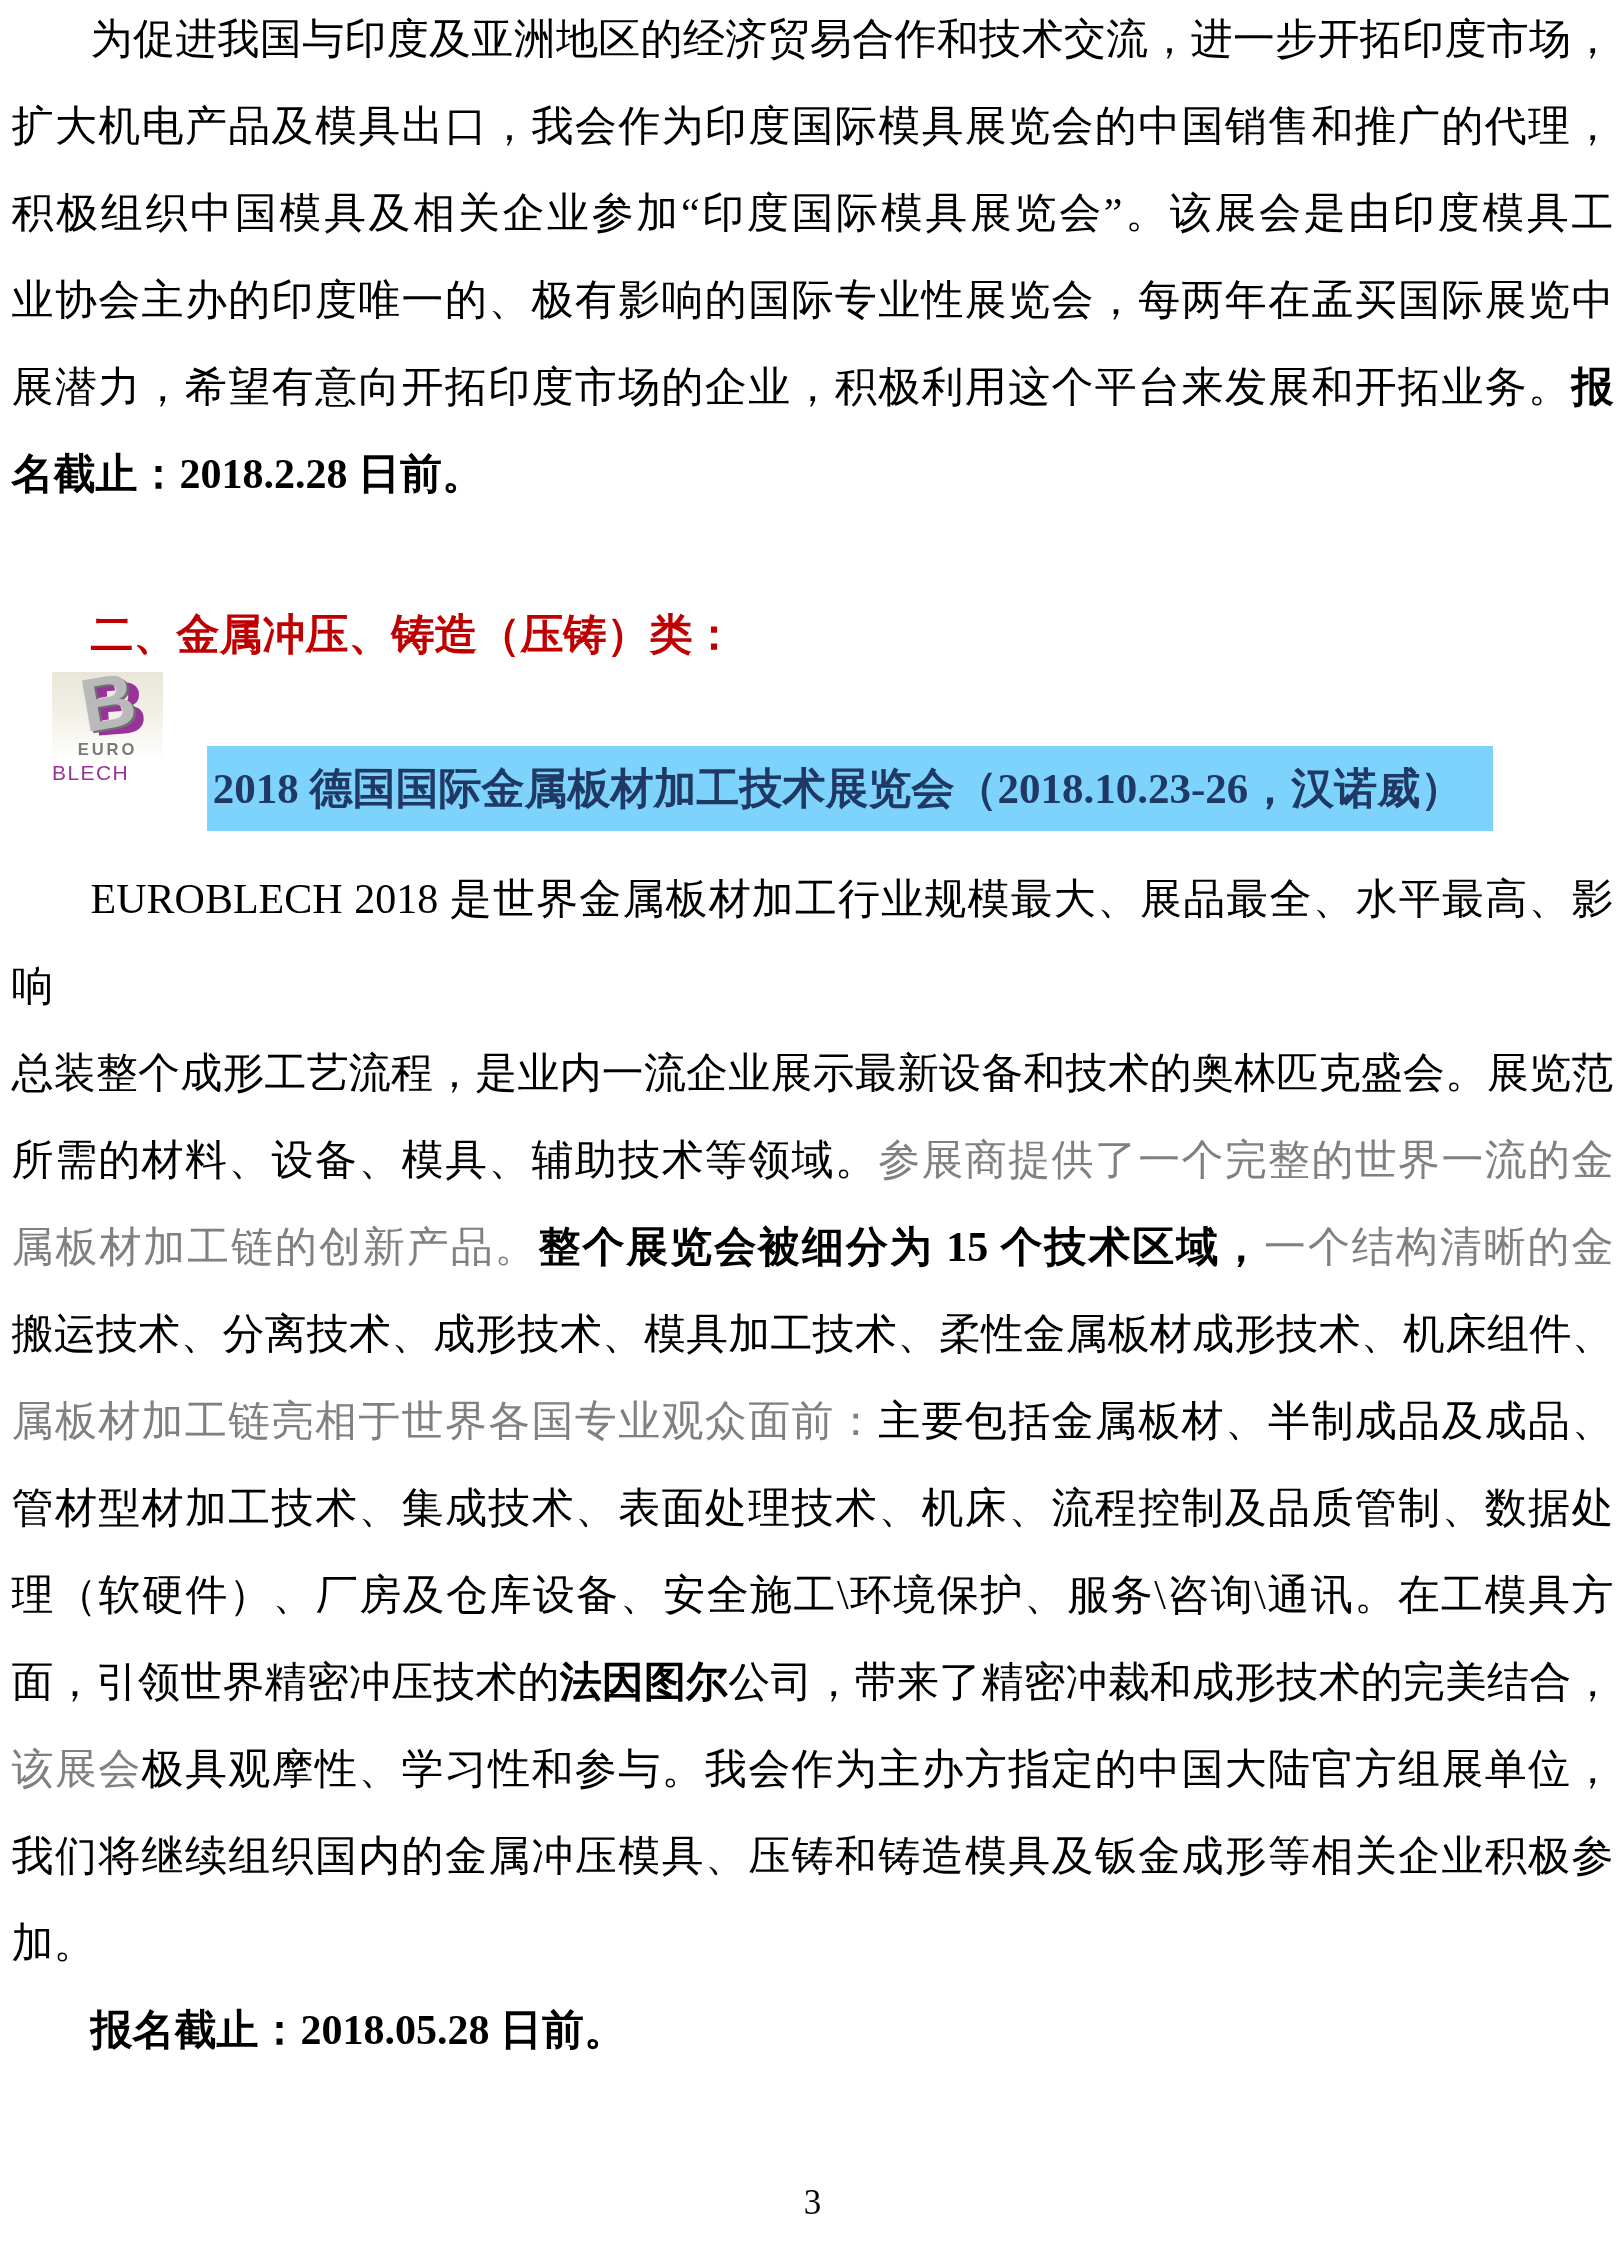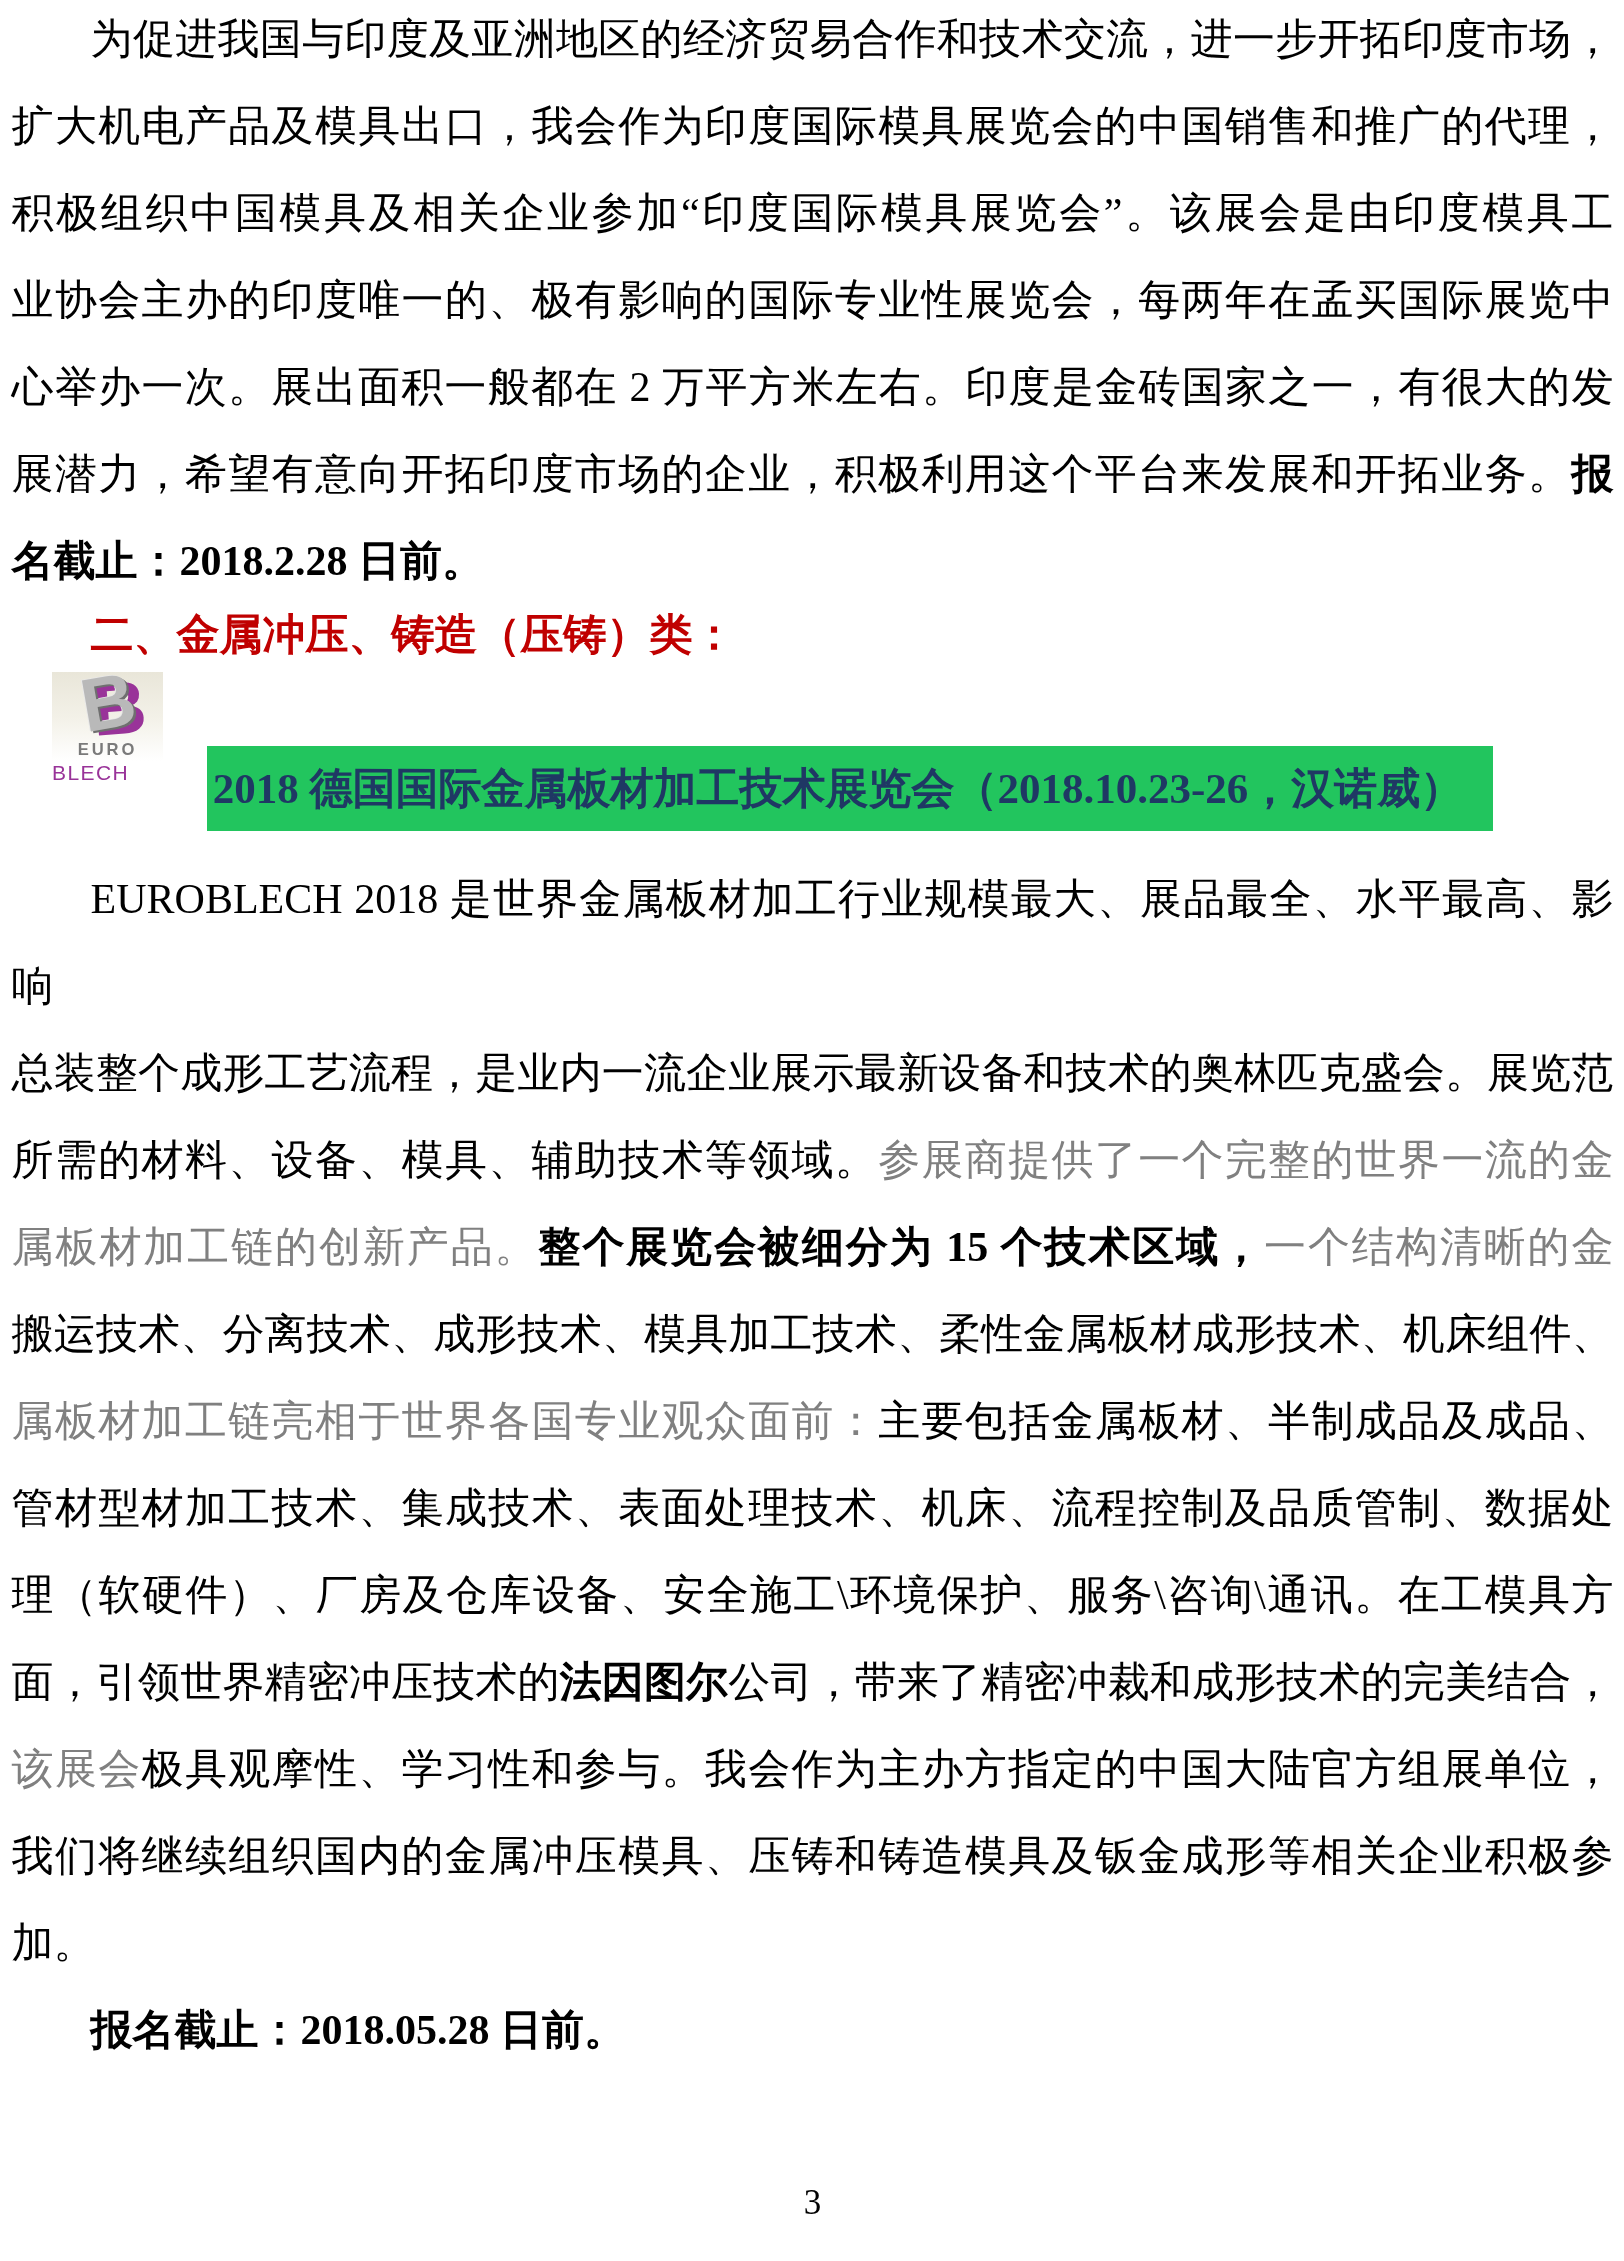--- a/index.html
+++ b/index.html
@@ -53,42 +53,41 @@
     letter-spacing:2.9px;color:#7a7a7a;
   }
   .logo-blech{
     position:absolute;bottom:1.4px;width:100%;text-align:left;
     font-family:"Liberation Sans", sans-serif;font-size:21px;font-weight:normal;
     letter-spacing:1.4px;color:#993399;
   }
 
   #heading-bar{
     position:absolute;left:207px;top:746px;width:1286px;height:85px;
-    background:#22c55e;
+    background:#7dd3fc;
     display:flex;align-items:center;
   }
   #heading-bar .heading-text{
     font-size:43px;font-weight:bold;color:#1f3864;
     padding-left:5.8px;white-space:nowrap;
   }
 
   #page-number{
     position:absolute;top:2174px;left:0;width:100%;
     text-align:center;font-size:35px;line-height:58px;color:#000;
   }
 </style>
 </head>
 <body>
 
 <div id="para1" class="textblock" style="top:-3.6px;">
     <div class="line indent"><span class="">为促进我国与印度及亚洲地区的经济贸易合作和技术交流，进一步开拓印度市场，</span></div>
     <div class="line"><span class="">扩大机电产品及模具出口，我会作为印度国际模具展览会的中国销售和推广的代理，</span></div>
     <div class="line"><span class="">积极组织中国模具及相关企业参加“印度国际模具展览会”。该展会是由印度模具工</span></div>
     <div class="line"><span class="">业协会主办的印度唯一的、极有影响的国际专业性展览会，每两年在孟买国际展览中</span></div>
-    <div class="line"><span class="">心举办一次。展出面积一般都在 2 万平方米左右。印度是金砖国家之一，有很大的发</span></div>
     <div class="line"><span class="">展潜力，希望有意向开拓印度市场的企业，积极利用这个平台来发展和开拓业务。</span><span class="seg-b ">报</span></div>
     <div class="line no-just"><span class="seg-b ">名截止：2018.2.28 日前。</span></div>
   </div>
 
 <div id="red-heading">二、金属冲压、铸造（压铸）类：</div>
 
 <div id="logo">
   <div class="logo-b">
     <span class="b-purple">B</span>
     <span class="b-gray">B</span>

